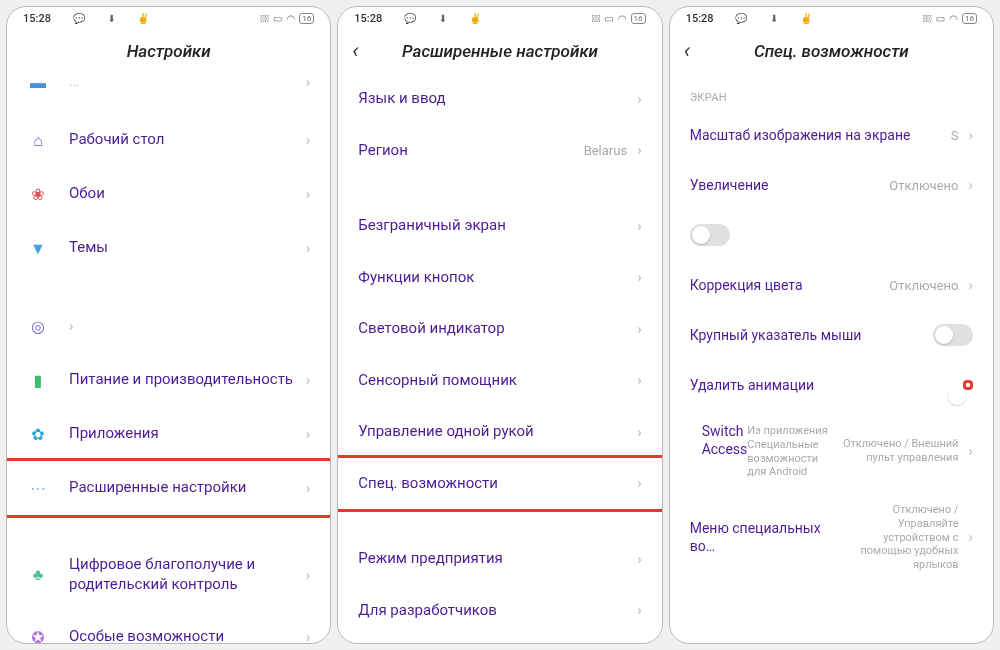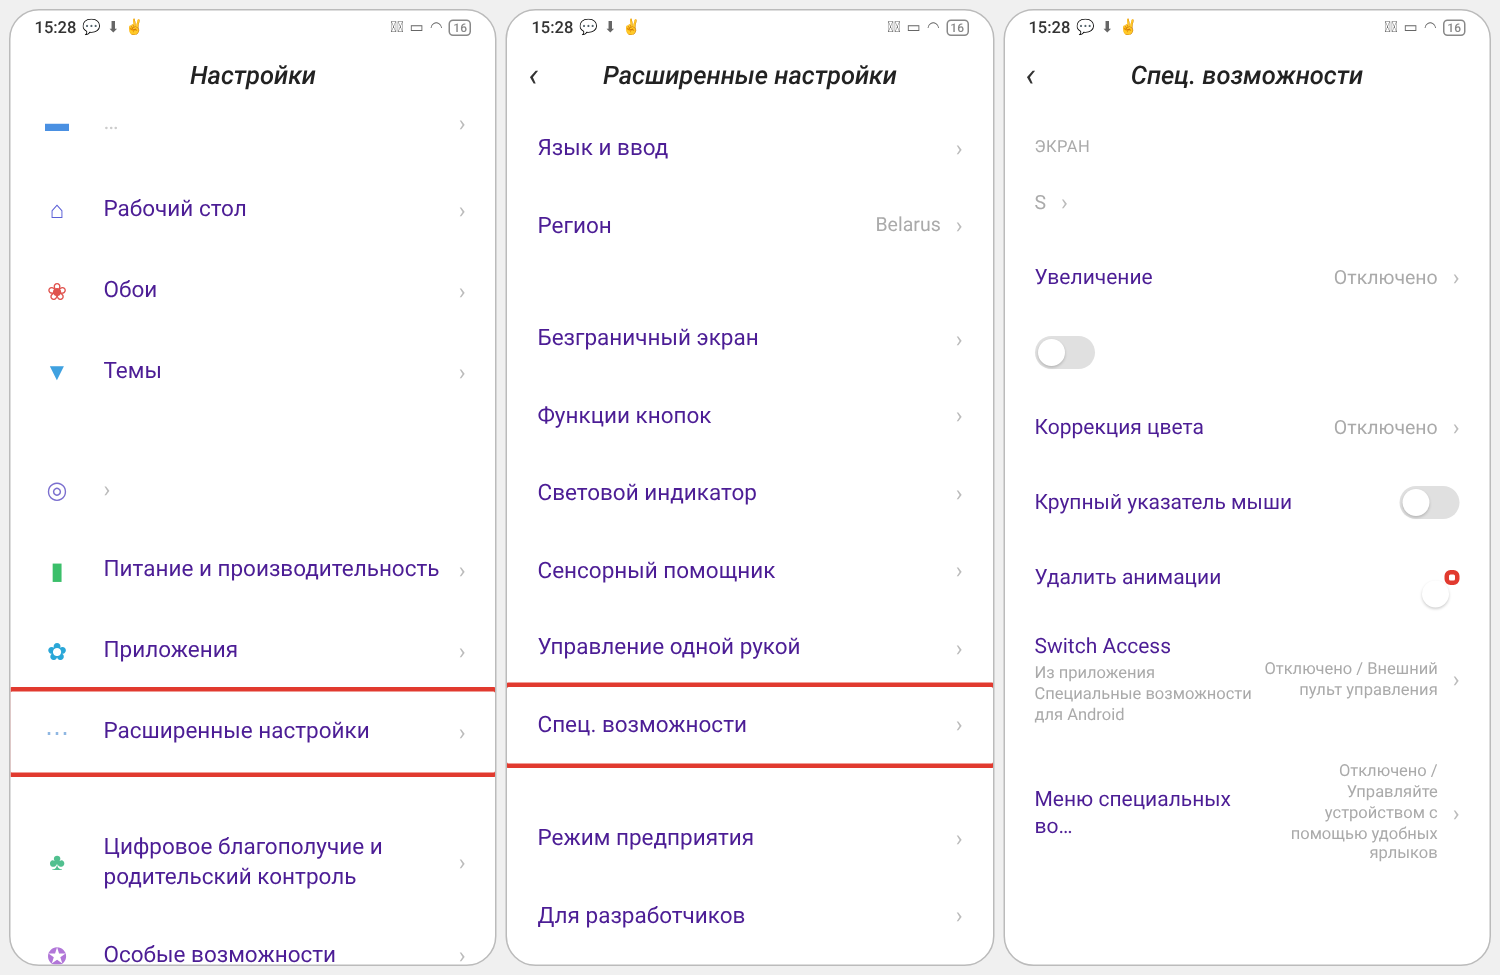--- a/index.html
+++ b/index.html
@@ -25,21 +25,21 @@
   .statusbar {
     height: 22px;
     display: flex;
     align-items: center;
     justify-content: space-between;
     padding: 0 16px;
     font-size: 11px;
     color: #333;
     font-weight: 500;
   }
-  .status-left { display: flex; gap: 4px; align-items: center; }
+  .status-left { display: flex; gap: 22px; align-items: center; }
   .status-right { display: flex; gap: 4px; align-items: center; font-size: 10px; }
   .header {
     height: 44px;
     display: flex;
     align-items: center;
     justify-content: center;
     position: relative;
     border-bottom: 1px solid transparent;
     font-style: italic;
   }
@@ -134,21 +134,21 @@
     border-radius: 4px;
     padding: 2px;
   }
   .batt {
     display: inline-flex; align-items: center;
     border: 1px solid #888; border-radius: 3px;
     padding: 0 2px; font-size: 8px; height: 11px;
     color: #888;
   }
   .sig { font-size: 10px; color: #666; }
-  .multiline { display: flex; flex-direction: column; }
+  .multiline { display: flex; flex-direction: row; margin-left: 12px; }
 </style>
 </head>
 <body>
 
 <div class="phone">
   <div class="statusbar">
     <div class="status-left">
       <span>15:28</span>
       <span class="sig">💬</span>
       <span class="sig">⬇</span>
@@ -308,20 +308,21 @@
     </div>
   </div>
   <div class="header">
     <span class="back">‹</span>
     <span class="title">Спец. возможности</span>
   </div>
   <div class="list">
     <div class="section-header">ЭКРАН</div>
 
     <div class="row short">
+      <span class="label small">Масштаб изображения на экране</span>
       <span class="value">S</span>
       <span class="chev">›</span>
     </div>
     <div class="row short">
       <span class="label small">Увеличение</span>
       <span class="value">Отключено</span>
       <span class="chev">›</span>
     </div>
     <div class="row short">
       <span class="toggle">

